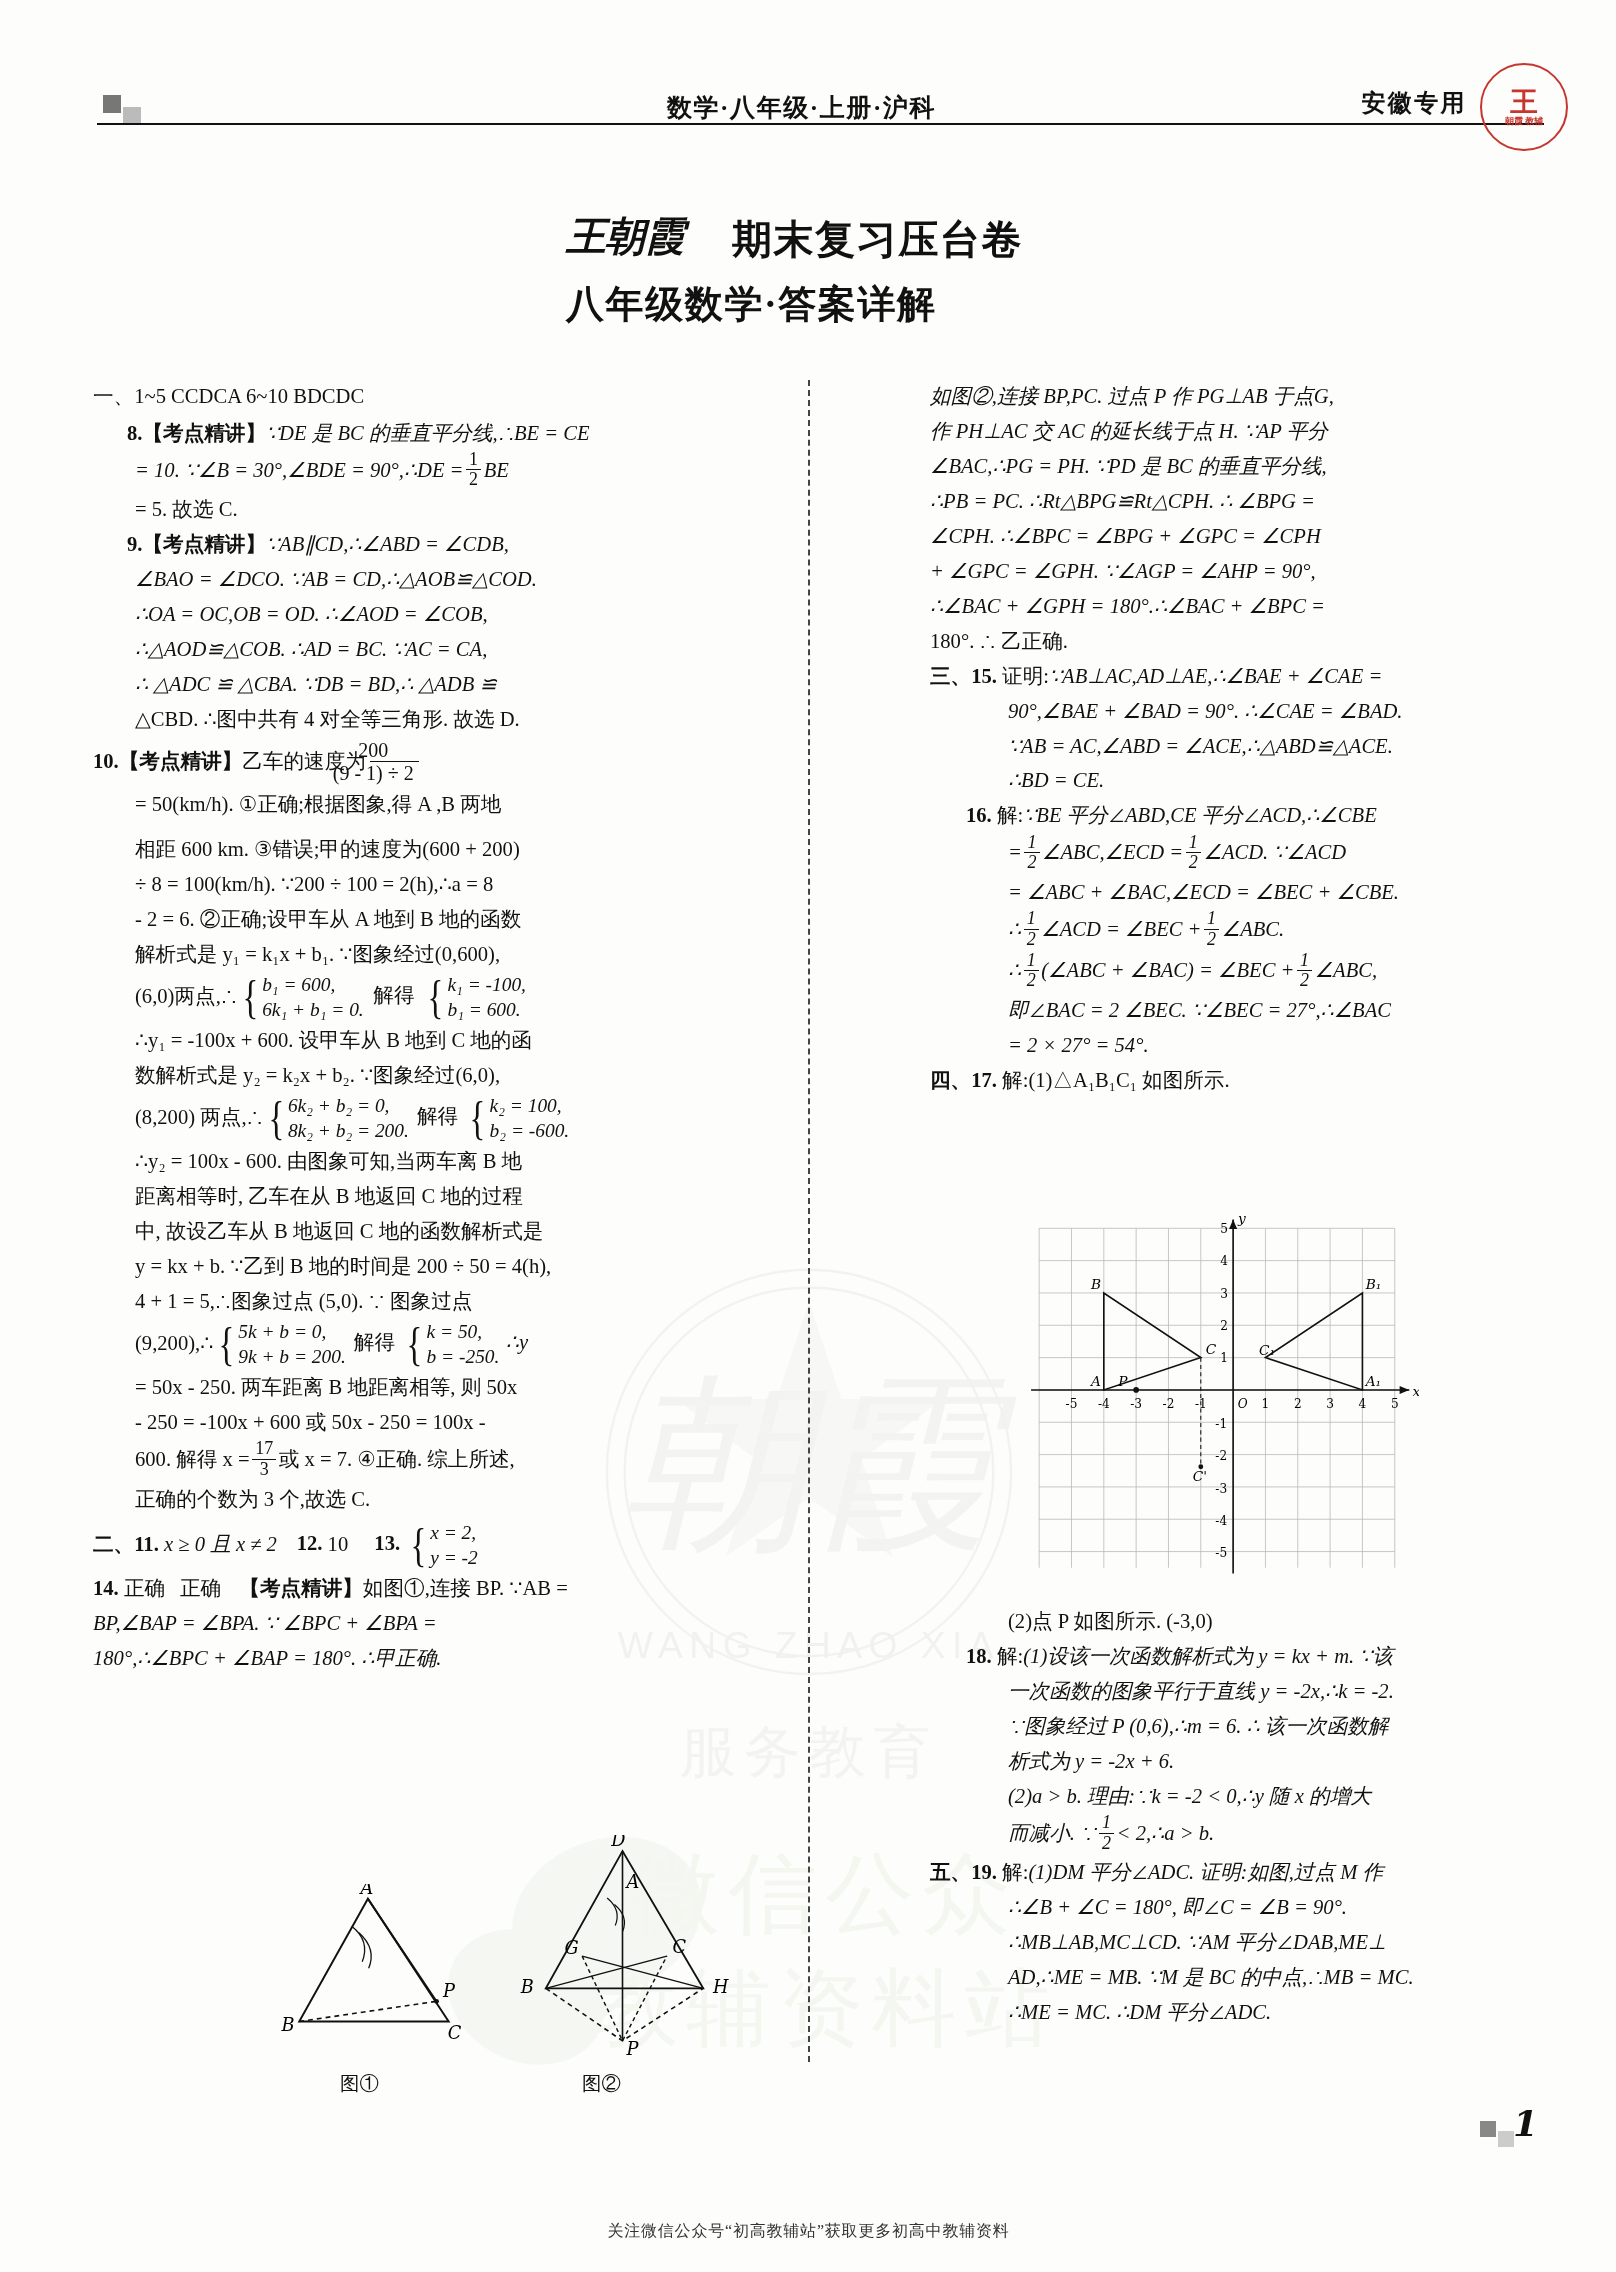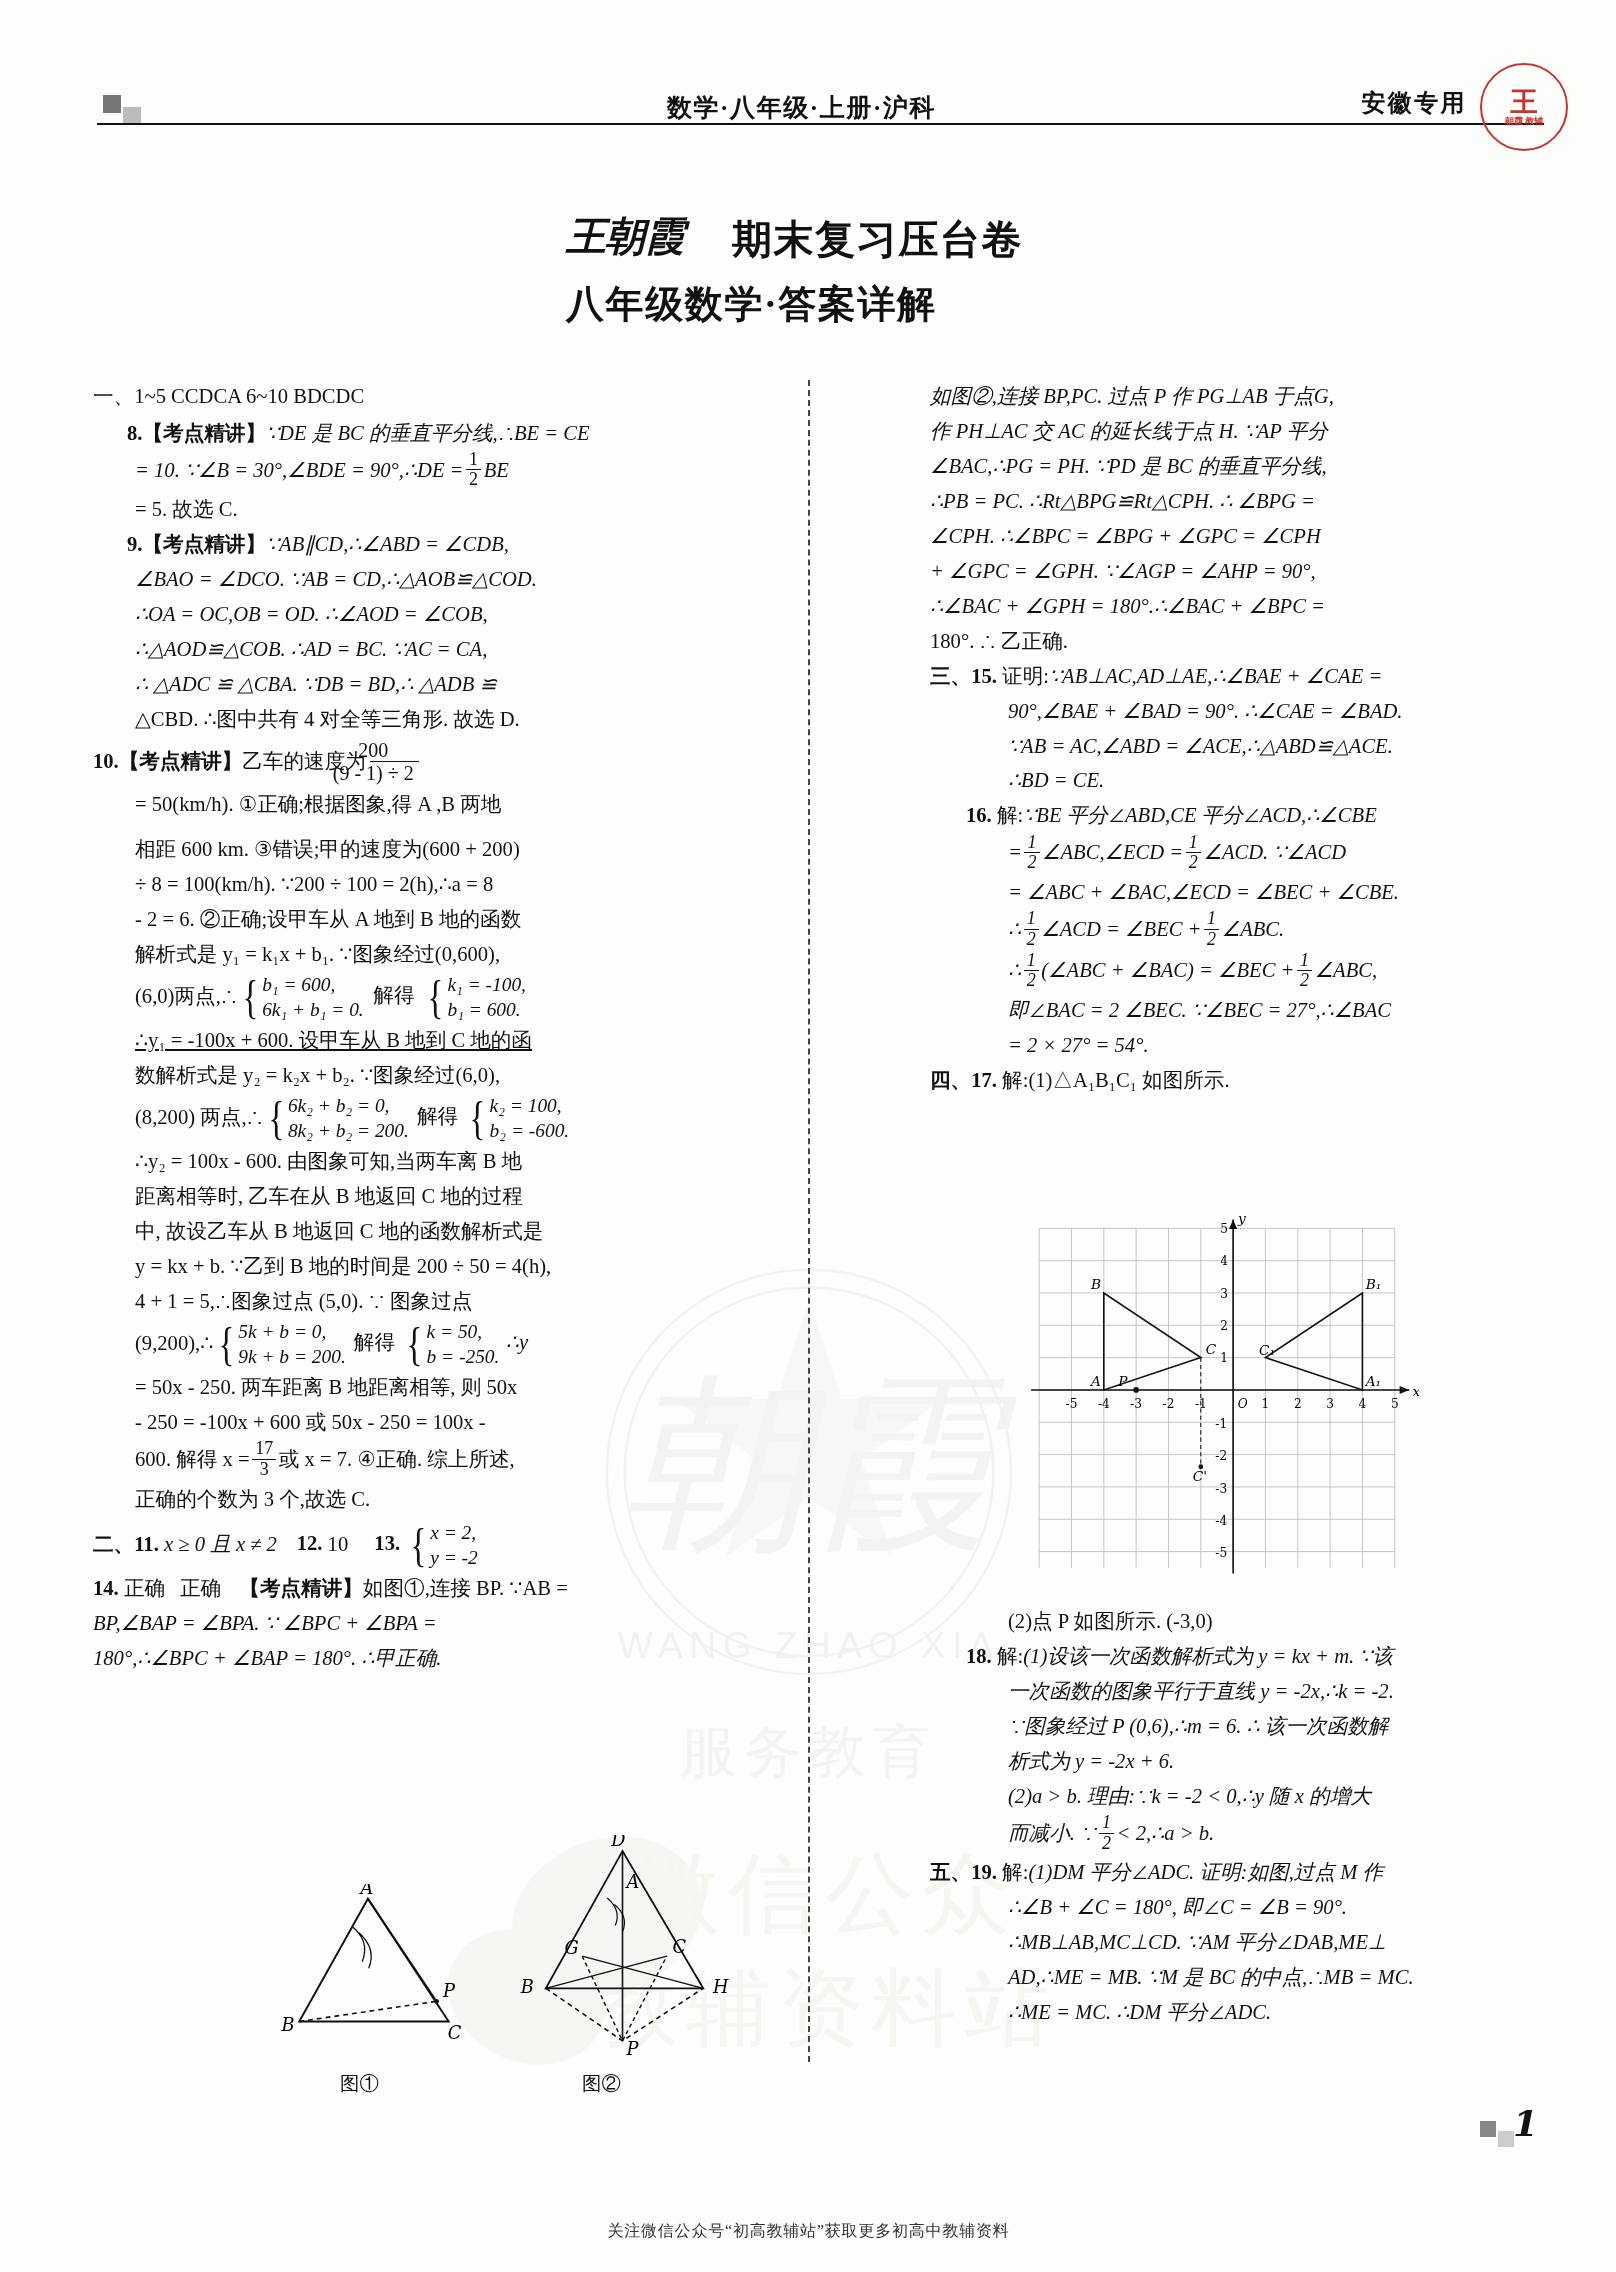--- a/index.html
+++ b/index.html
@@ -206,21 +206,21 @@
               <span style="display:block">6k₁ + b₁ = 0.</span>
             </span>
           </span><span style="margin:0 8px">解得</span><span class="sys">
             <span class="brace">{</span>
             <span class="rows">
               <span style="display:block">k₁ = -100,</span>
               <span style="display:block">b₁ = 600.</span>
             </span>
           </span>
       </p>
-      <p class="ln" style="padding-left:42px;text-decoration:underline;">∴y₁ = -100x + 600. 设甲车从 B 地到 C 地的函</p>
+      <p class="ln" style="padding-left:42px;">∴y₁ = -100x + 600. 设甲车从 B 地到 C 地的函</p>
       <p class="ln" style="padding-left:42px;">数解析式是 y₂ = k₂x + b₂. ∵图象经过(6,0),</p>
       <p class="ln" style="padding-left:42px;">
         <span>(8,200) 两点,∴</span><span class="sys">
             <span class="brace">{</span>
             <span class="rows">
               <span style="display:block">6k₂ + b₂ = 0,</span>
               <span style="display:block">8k₂ + b₂ = 200.</span>
             </span>
           </span><span style="margin:0 6.5px">解得</span><span class="sys">
             <span class="brace">{</span>

